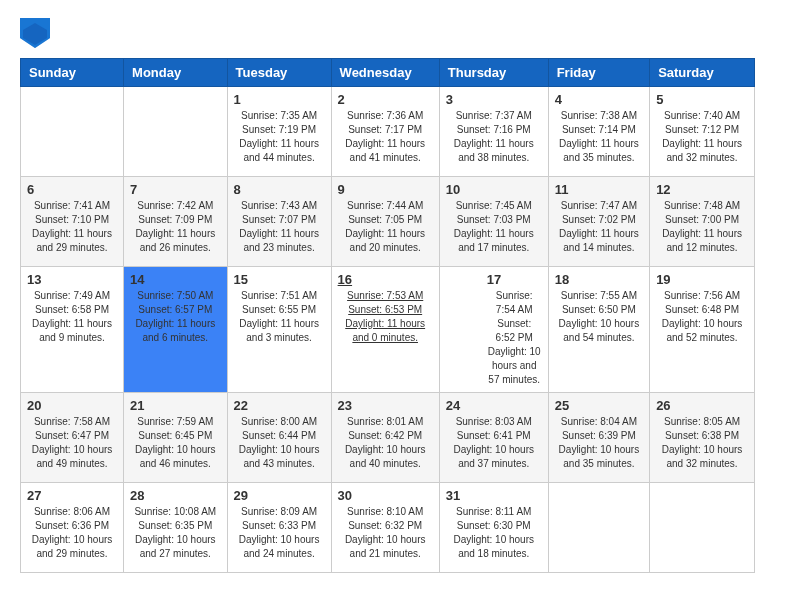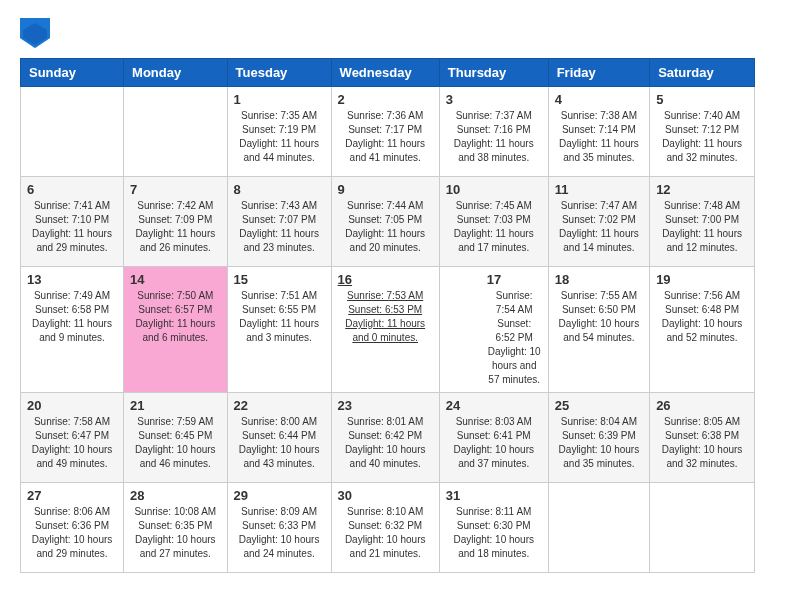--- a/index.html
+++ b/index.html
@@ -216,21 +216,21 @@
 Daylight: 11 hours and 12 minutes.</div>
           </td>
         </tr>
         <tr>
           <td style="background: rgb(255, 255, 255);">
             <span class="day-num">13</span>
             <div class="day-info">Sunrise: 7:49 AM
 Sunset: 6:58 PM
 Daylight: 11 hours and 9 minutes.</div>
           </td>
-          <td style="background: #f9a8d4;">
+          <td style="background: #3b82f6;">
             <span class="day-num">14</span>
             <div class="day-info">Sunrise: 7:50 AM
 Sunset: 6:57 PM
 Daylight: 11 hours and 6 minutes.</div>
           </td>
           <td style="background: rgb(255, 255, 255);">
             <span class="day-num">15</span>
             <div class="day-info">Sunrise: 7:51 AM
 Sunset: 6:55 PM
 Daylight: 11 hours and 3 minutes.</div>

